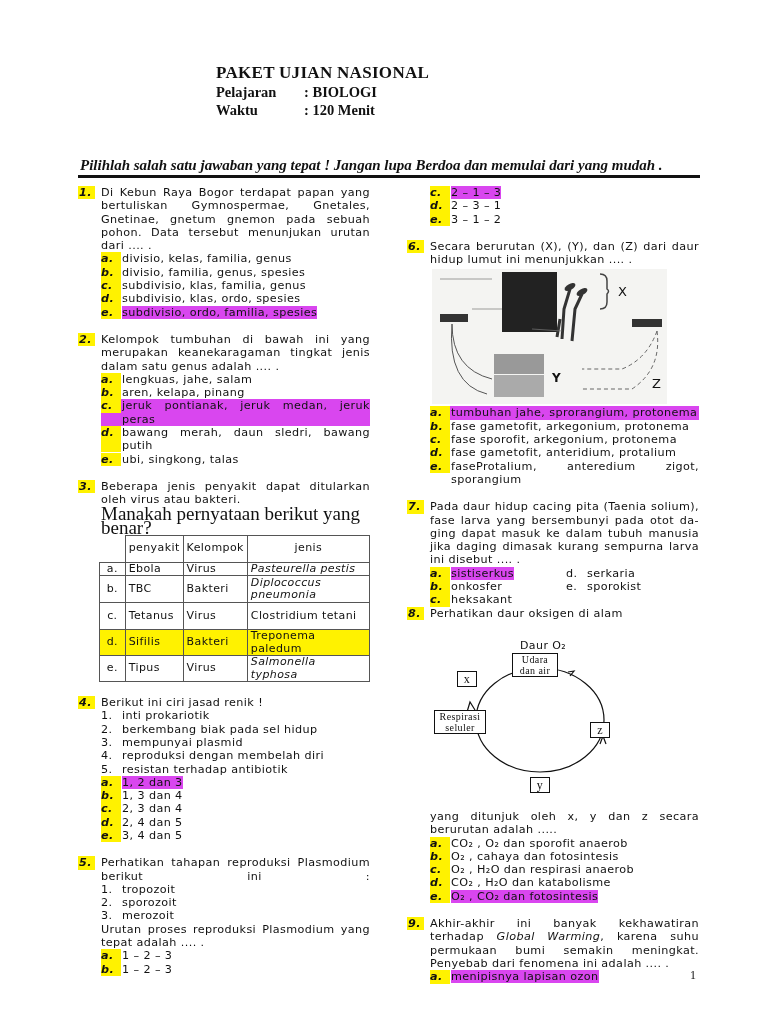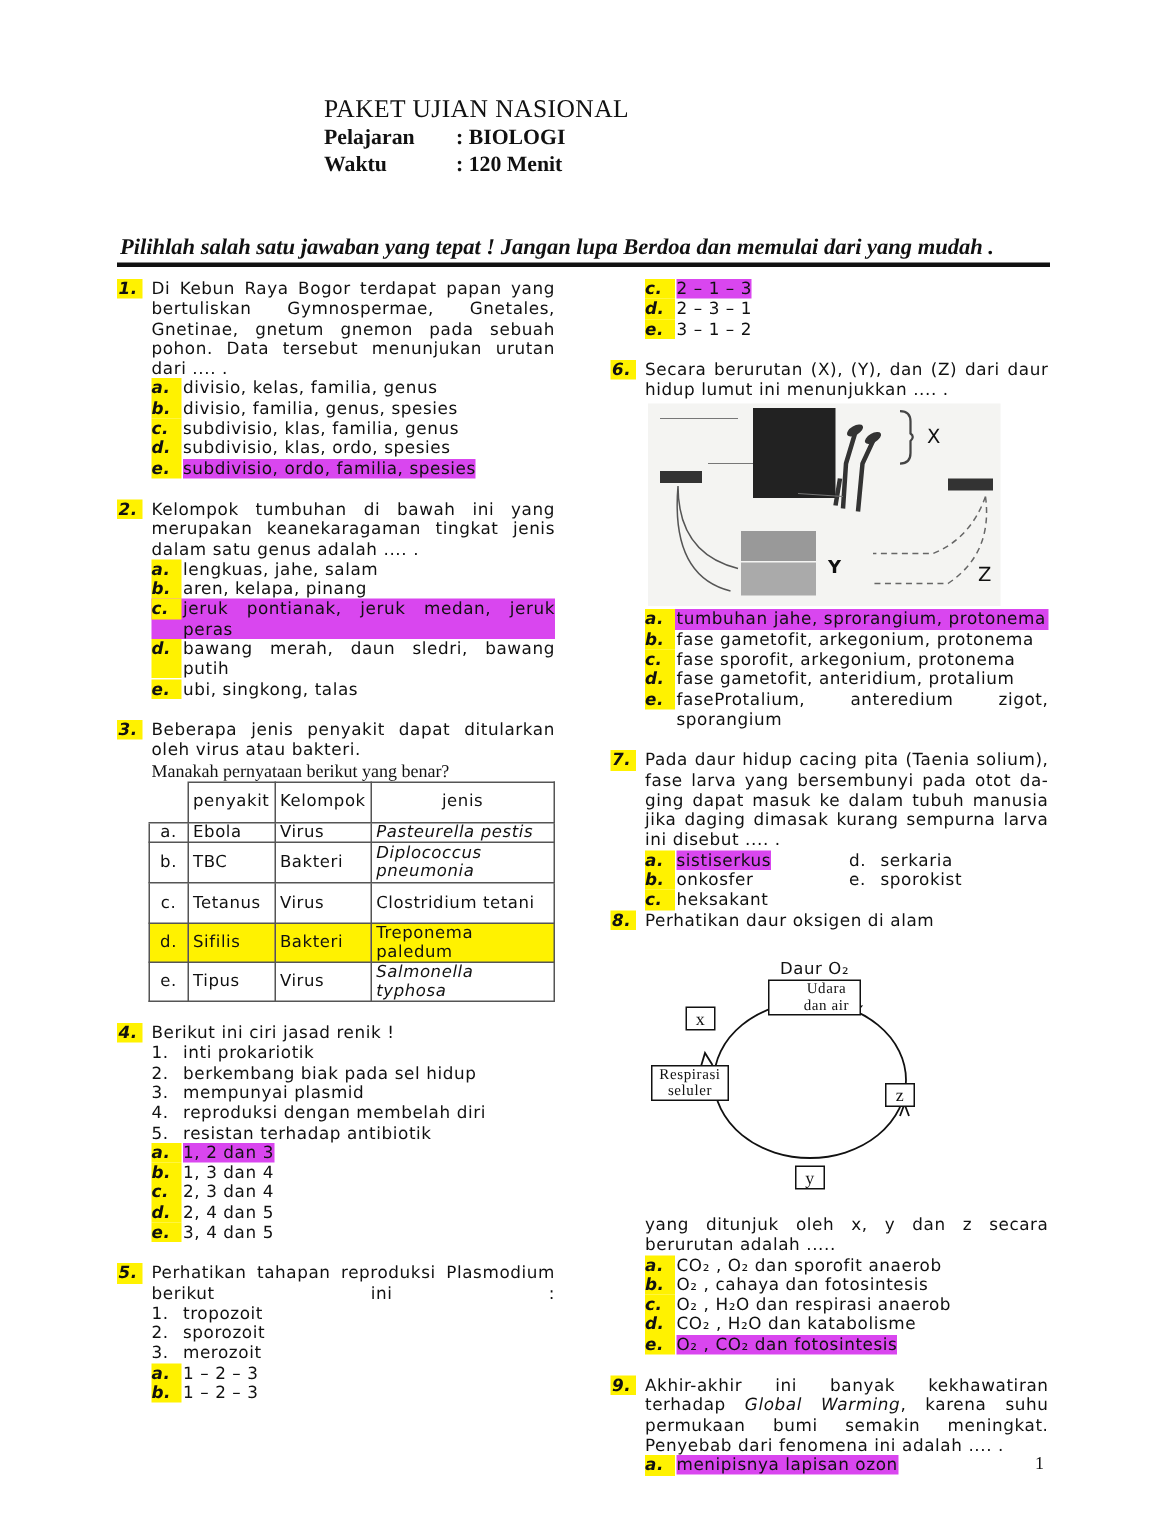--- a/index.html
+++ b/index.html
@@ -1,21 +1,21 @@
 <!DOCTYPE html>
 <html><head>
 <meta charset="utf-8">
 <style>
   html, body { margin: 0; padding: 0; background: #ffffff; }
   body { width: 768px; height: 1024px; position: relative; overflow: hidden; color: #111; }
   .serif { font-family: "Liberation Serif", "DejaVu Serif", serif; }
   .sans { font-family: "DejaVu Sans", "Liberation Sans", sans-serif; }
   .abs { position: absolute; }
 
-  .title { left: 216px; top: 63px; font-size: 17px; font-weight: normal; letter-spacing: 0.3px; }
+  .title { left: 216px; top: 63px; font-size: 17px; font-weight: bold; letter-spacing: 0.3px; }
   .meta-row { left: 216px; font-size: 14.5px; font-weight: bold; }
   .meta-row .k { display: inline-block; width: 88px; }
   .instr { left: 80px; top: 157px; font-size: 15px; font-weight: bold; font-style: italic; }
   .rule { left: 78px; top: 175px; width: 622px; height: 3px; background: #111; }
 
   .col { position: absolute; width: 292px; font-size: 11.2px; line-height: 13.3px; letter-spacing: 0.4px; }
   .q { position: relative; padding-left: 23px; margin-bottom: 0; }
   .qnum { position: absolute; left: 0; top: 0; font-weight: bold; font-style: italic; background: #fff200; padding: 0 3px 0 1px; }
   .qtext { text-align: justify; }
   .opt { position: relative; padding-left: 21px; }
@@ -66,21 +66,21 @@
     <div class="opt"><span class="ol">b.</span><span>aren, kelapa, pinang</span></div>
     <div class="opt hl" style="text-align:justify"><span class="ol">c.</span><span>jeruk pontianak, jeruk medan, jeruk peras</span></div>
     <div class="opt" style="text-align:justify"><span class="ol" style="height:26px">d.</span><span>bawang merah, daun sledri, bawang putih</span></div>
     <div class="opt"><span class="ol">e.</span><span>ubi, singkong, talas</span></div>
   </div>
   <div class="gap"></div>
 
   <div class="q">
     <span class="qnum">3.</span>
     <div class="qtext">Beberapa jenis penyakit dapat ditularkan oleh virus atau bakteri.</div>
-    <div class="serif" style="font-size:12px; line-height:14px; letter-spacing:0">Manakah pernyataan berikut yang benar?</div>
+    <div class="serif" style="font-size:19px; line-height:14px; letter-spacing:0">Manakah pernyataan berikut yang benar?</div>
     <table class="t3">
       <tbody>
           <tr>
         <td style="border-left:none;border-top:none;width:20px"></td>
         <td class="c" style="width:42px">penyakit</td>
         <td class="c" style="width:52px">Kelompok</td>
         <td class="c" style="width:120px;height:26px">jenis</td>
       </tr>
       <tr>
         <td class="c">a.</td>
@@ -132,20 +132,21 @@
     <div class="opt"><span class="ol">e.</span><span>3, 4 dan 5</span></div>
   </div>
   <div class="gap"></div>
 
   <div class="q">
     <span class="qnum">5.</span>
     <div class="qtext" style="text-align-last:justify">Perhatikan tahapan reproduksi Plasmodium berikut ini :</div>
     <div class="sub"><span class="n">1.</span><span>tropozoit</span></div>
     <div class="sub"><span class="n">2.</span><span>sporozoit</span></div>
     <div class="sub"><span class="n">3.</span><span>merozoit</span></div>
+    <div class="qtext">Urutan proses reproduksi Plasmodium yang tepat adalah .... .</div>
     <div class="opt"><span class="ol">a.</span><span>1 – 2 – 3</span></div>
     <div class="opt"><span class="ol">b.</span><span>1 – 2 – 3</span></div>
   </div>
 </div>
 
 <div class="col sans" style="left:407px; top:186px;">
 
   <div class="q">
     <div class="opt"><span class="ol">c.</span><span class="hl">2 – 1 – 3</span></div>
     <div class="opt"><span class="ol">d.</span><span>2 – 3 – 1</span></div>
@@ -201,21 +202,21 @@
     <span class="qnum">8.</span>
     <div class="qtext">Perhatikan daur oksigen di alam</div>
     <div style="position:relative; width:230px; height:150px; margin-left:0;margin-top:20px;">
       <div style="position:absolute; left:90px; top:-1px; font-size:11px;">Daur O₂</div>
       <svg width="230" height="150" style="position:absolute;left:0;top:0">
         <ellipse cx="110" cy="80" rx="64" ry="52" fill="none" stroke="#111" stroke-width="1.2"></ellipse>
         <path d="M37 72 L40 62 L45 70" fill="none" stroke="#111" stroke-width="1.2"></path>
         <path d="M138 32 L144 31 L140 36" fill="none" stroke="#111" stroke-width="1.2"></path>
         <path d="M170 104 L173 96 L176 104" fill="none" stroke="#111" stroke-width="1.2"></path>
       </svg>
-      <div class="serif" style="position:absolute; left:82px; top:13px; width:44px; background:#fff; border:1px solid #111; text-align:center; font-size:10px; line-height:11px;padding-left:16px;">Udara dan air</div>
+      <div class="serif" style="position:absolute; left:82px; top:13px; width:44px; background:#fff; border:1px solid #111; text-align:center; font-size:10px; line-height:11px;">Udara dan air</div>
       <div class="serif" style="position:absolute; left:27px; top:31px; width:18px; background:#fff; border:1px solid #111; text-align:center; font-size:12px; line-height:14px;">x</div>
       <div class="serif" style="position:absolute; left:4px; top:70px; width:50px; background:#fff; border:1px solid #111; text-align:center; font-size:10px; line-height:11px;">Respirasi seluler</div>
       <div class="serif" style="position:absolute; left:160px; top:82px; width:18px; background:#fff; border:1px solid #111; text-align:center; font-size:12px; line-height:14px;">z</div>
       <div class="serif" style="position:absolute; left:100px; top:137px; width:18px; background:#fff; border:1px solid #111; text-align:center; font-size:12px; line-height:14px;">y</div>
     </div>
     <div class="qtext" style="margin-top:20px">yang ditunjuk oleh x, y dan z secara berurutan adalah .....</div>
     <div class="opt"><span class="ol">a.</span><span>CO₂ , O₂ dan sporofit anaerob</span></div>
     <div class="opt"><span class="ol">b.</span><span>O₂ , cahaya dan fotosintesis</span></div>
     <div class="opt"><span class="ol">c.</span><span>O₂ , H₂O dan respirasi anaerob</span></div>
     <div class="opt"><span class="ol">d.</span><span>CO₂ , H₂O dan katabolisme</span></div>

